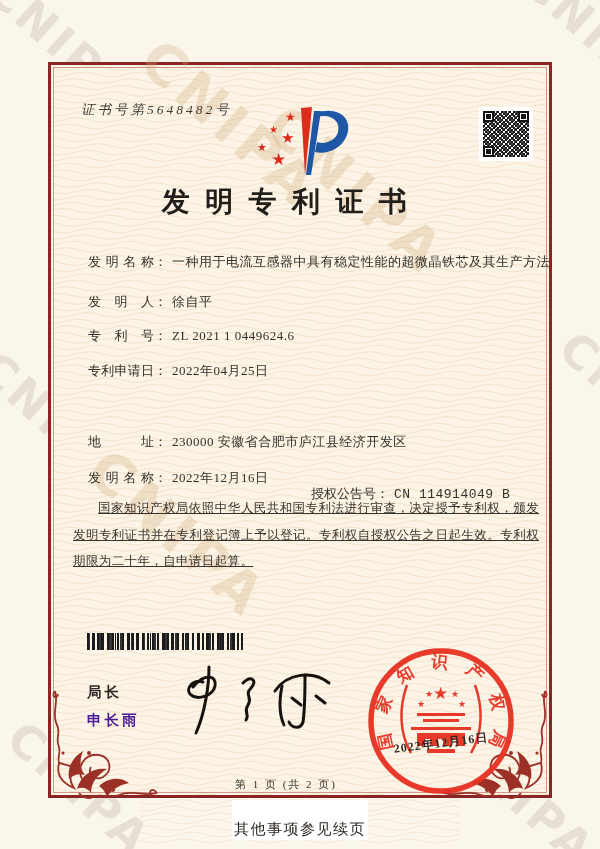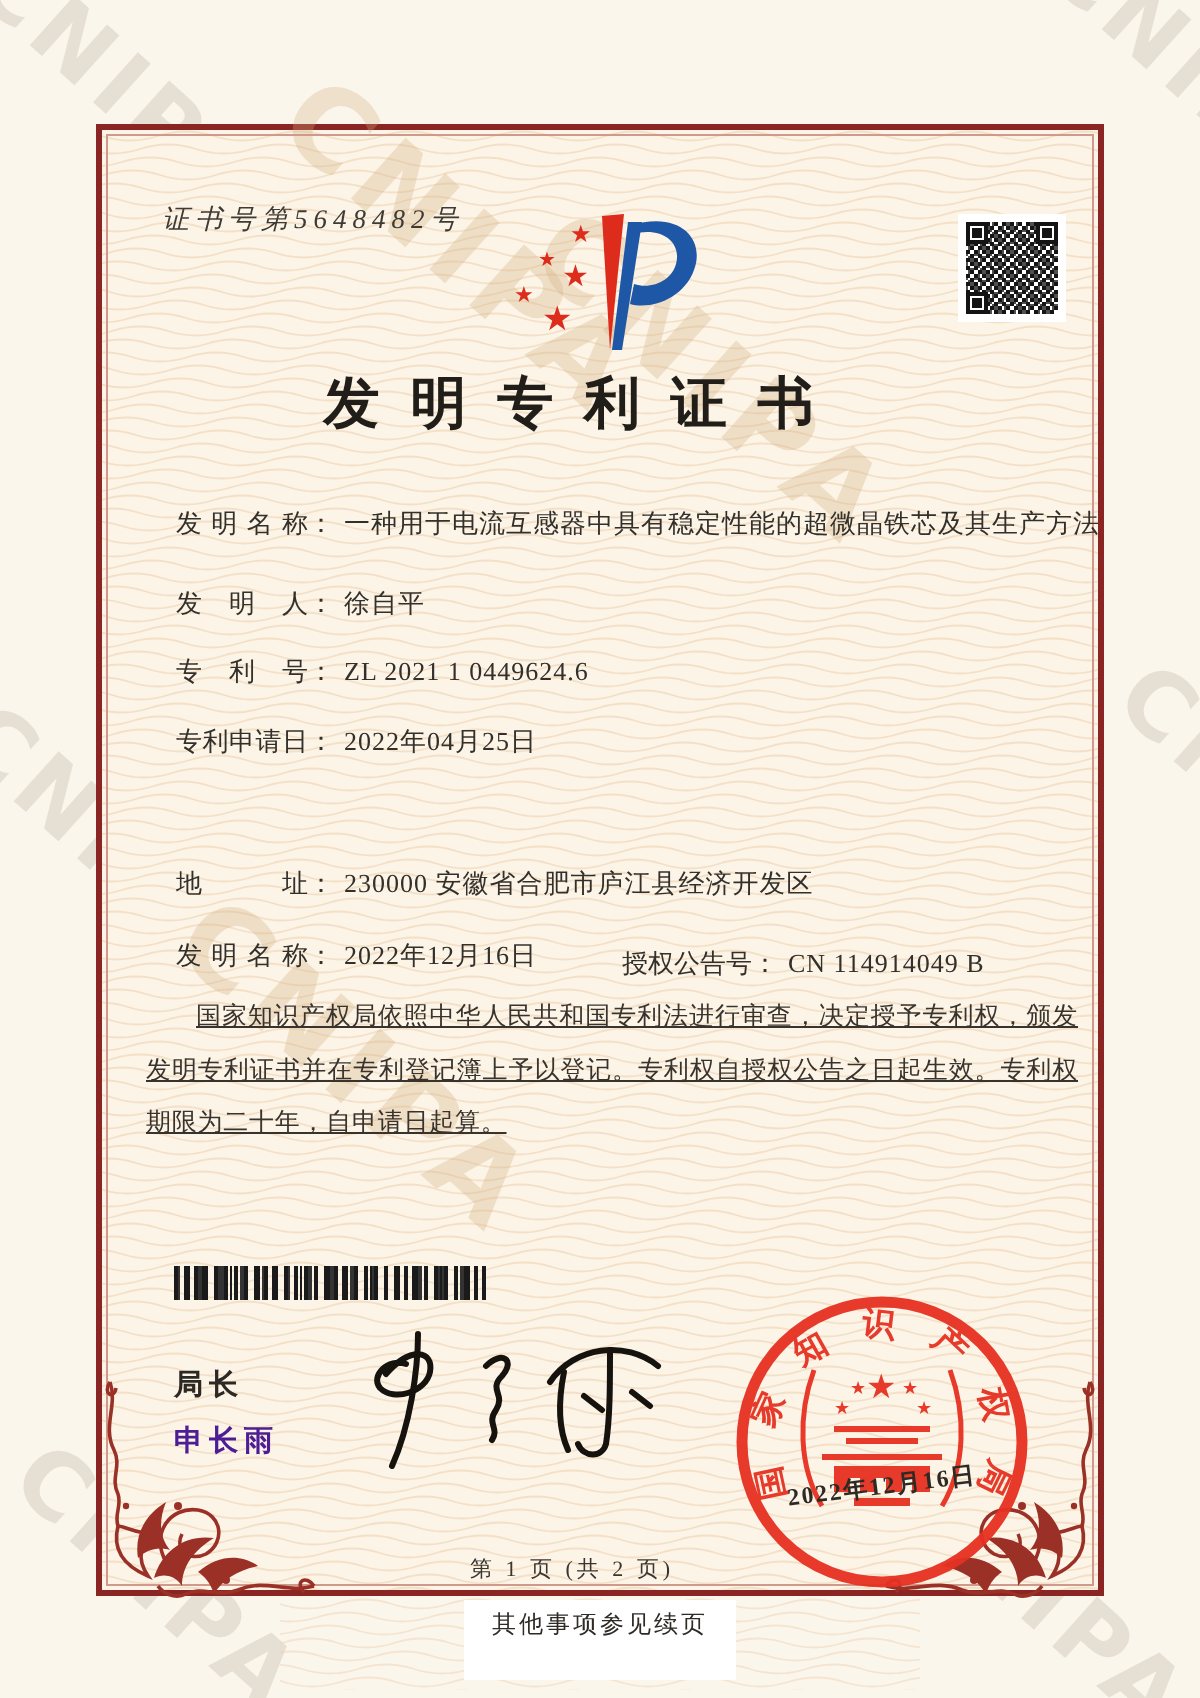--- a/index.html
+++ b/index.html
@@ -72,21 +72,21 @@
   }
   
   .row{position:absolute;left:37px;font-size:13px;color:#33302b;white-space:nowrap;}
   .lbl{
     display:inline-block;width:66px;
     text-align:justify;text-align-last:justify;
     vertical-align:bottom;
   }
   .colon{display:inline-block;}
   .val{margin-left:5px;letter-spacing:0.5px;}
-  .grant-pair2{position:absolute;left:223px;top:4px;}
+  .grant-pair2{position:absolute;left:223px;top:16px;font-family:Liberation Mono, monospace;}
   .grant-pair2 .lbl{width:65px;}
   
   .paras{
     position:absolute;left:20px;top:428px;width:470px;
     font-size:12.5px;line-height:26.5px;color:#38332d;
     text-align:justify;letter-spacing:0.03em;
   }
   .paras p{margin:2px;text-indent:2em;text-decoration:underline;}
   
   .barcode{
@@ -111,21 +111,21 @@
   
   .page-info{
     position:absolute;left:0;top:712px;width:100%;text-align:center;
     font-size:11px;color:#3a352f;letter-spacing:2px;transform:translateX(-14px);
   }
   .footer-label{
     position:absolute;left:232px;top:800px;width:136px;height:40px;
     background:#ffffff;z-index:5;
     display:flex;justify-content:center;align-items:flex-start;
   }
-  .footer-label span{font-size:12px;color:#2e2a25;letter-spacing:1.5px;margin-top:4px;}
+  .footer-label span{font-size:15px;color:#2e2a25;letter-spacing:1.5px;margin-top:20px;}
 </style>
 </head>
 <body>
 
 <div class="page">
 
   <div class="wm wm-out" style="left:-28px;top:14px;">CNIPA</div>
   <div class="wm wm-out" style="left:508px;top:6px;">CNIPA</div>
   <div class="wm wm-out" style="left:544px;top:372px;">CNIPA</div>
   <div class="wm wm-out" style="left:-36px;top:392px;">CNIPA</div>

